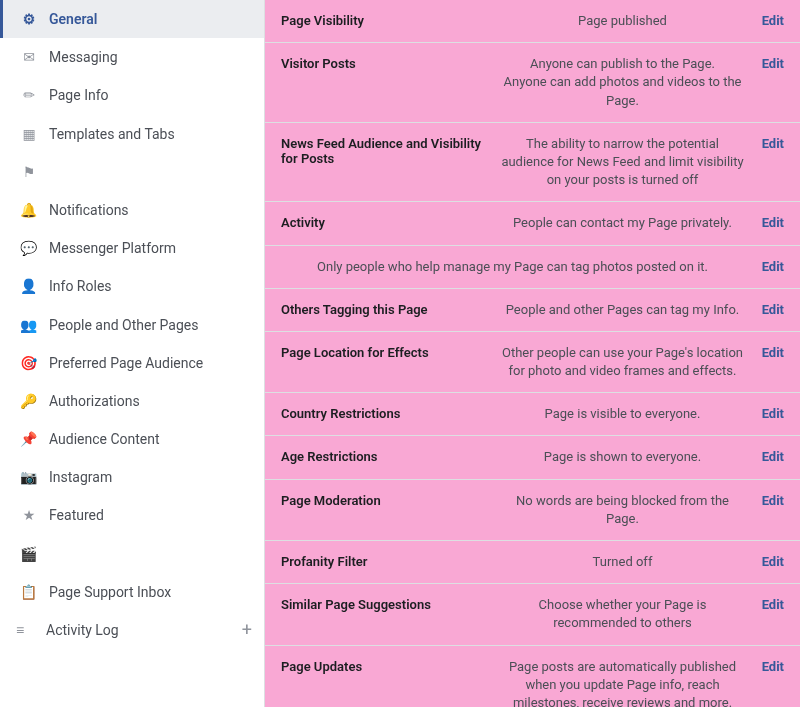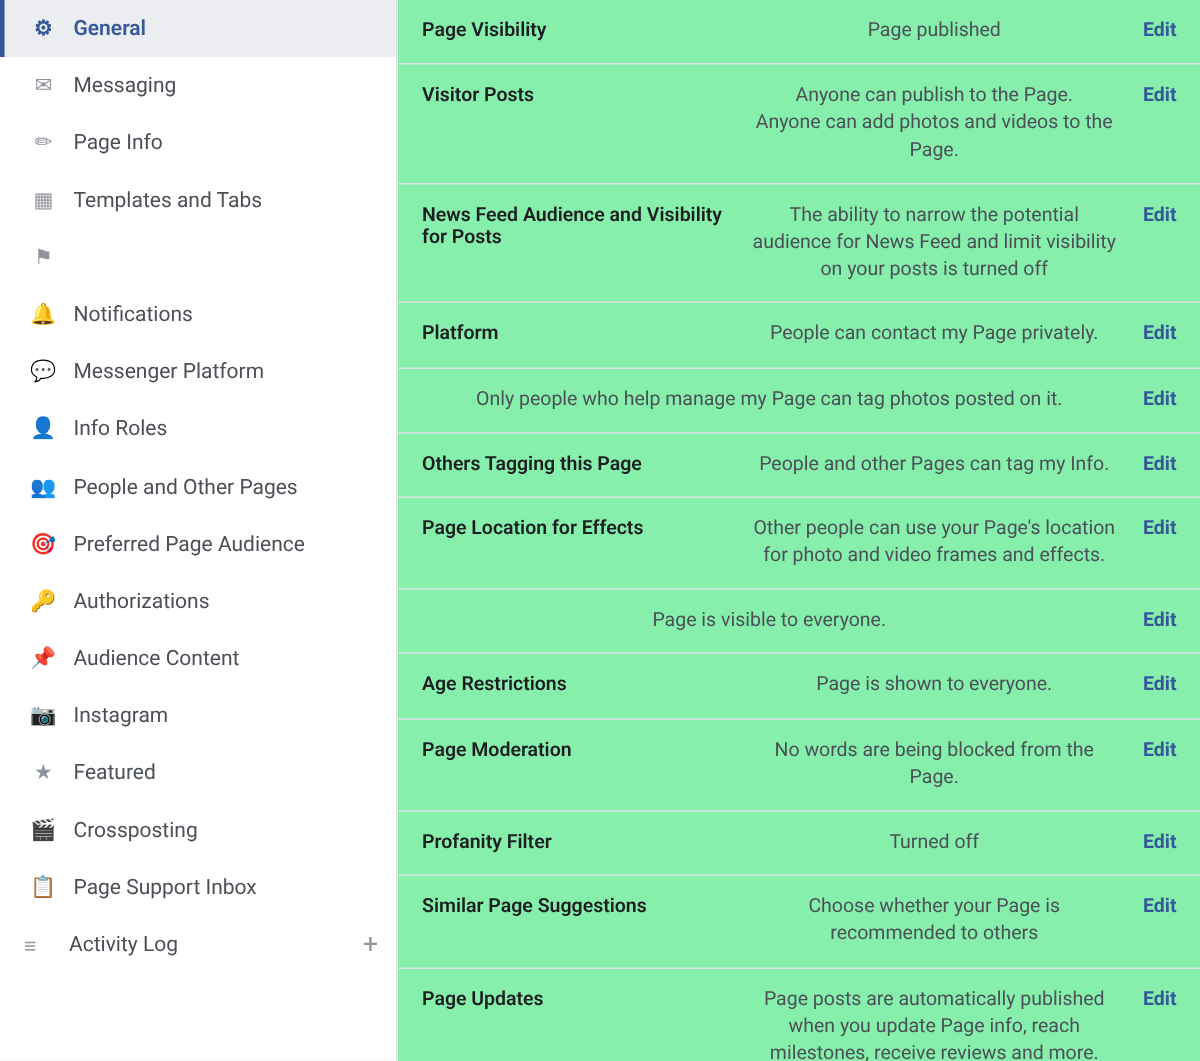--- a/index.html
+++ b/index.html
@@ -69,21 +69,21 @@
       margin-left: auto;
       color: #90949c;
       font-size: 18px;
       line-height: 1;
     }
 
     
     .main {
       flex: 1;
       overflow-y: auto;
-      background: #86efac;
+      background: #f9a8d4;
     }
     .settings-row {
       display: flex;
       border-bottom: 1px solid #dddfe2;
       padding: 12px 16px;
       align-items: flex-start;
     }
     .settings-row:last-child { border-bottom: none; }
     .col-label {
       width: 220px;
@@ -169,21 +169,20 @@
     <div class="sidebar-item">
     <span class="icon">📷</span>
     <span class="label">Instagram</span>
   </div>
     <div class="sidebar-item">
     <span class="icon">★</span>
     <span class="label">Featured</span>
   </div>
     <div class="sidebar-item">
     <span class="icon">🎬</span>
-    <span class="label">Crossposting</span>
   </div>
     <div class="sidebar-item">
     <span class="icon">📋</span>
     <span class="label">Page Support Inbox</span>
   </div>
     <div class="sidebar-footer">
   <span class="icon">≡</span>
   <span>Activity Log</span>
   <span class="plus-btn">+</span>
 </div>
@@ -206,21 +205,21 @@
     </div>
   </div>
       <div class="settings-row">
     <div class="col-label">News Feed Audience and Visibility for Posts</div>
     <div class="col-value">The ability to narrow the potential audience for News Feed and limit visibility on your posts is turned off</div>
     <div class="col-action">
       <a class="edit-link">Edit</a>
     </div>
   </div>
       <div class="settings-row">
-    <div class="col-label">Platform</div>
+    <div class="col-label">Activity</div>
     <div class="col-value">People can contact my Page privately.</div>
     <div class="col-action">
       <a class="edit-link">Edit</a>
     </div>
   </div>
       <div class="settings-row">
     <div class="col-value">Only people who help manage my Page can tag photos posted on it.</div>
     <div class="col-action">
       <a class="edit-link">Edit</a>
     </div>
@@ -233,20 +232,21 @@
     </div>
   </div>
       <div class="settings-row">
     <div class="col-label">Page Location for Effects</div>
     <div class="col-value">Other people can use your Page's location for photo and video frames and effects.</div>
     <div class="col-action">
       <a class="edit-link">Edit</a>
     </div>
   </div>
       <div class="settings-row">
+    <div class="col-label">Country Restrictions</div>
     <div class="col-value">Page is visible to everyone.</div>
     <div class="col-action">
       <a class="edit-link">Edit</a>
     </div>
   </div>
       <div class="settings-row">
     <div class="col-label">Age Restrictions</div>
     <div class="col-value">Page is shown to everyone.</div>
     <div class="col-action">
       <a class="edit-link">Edit</a>

